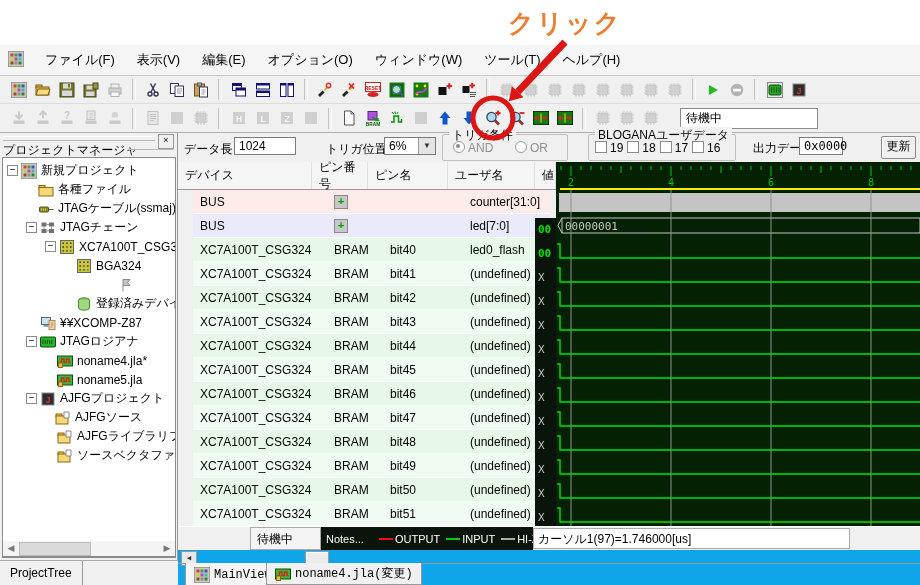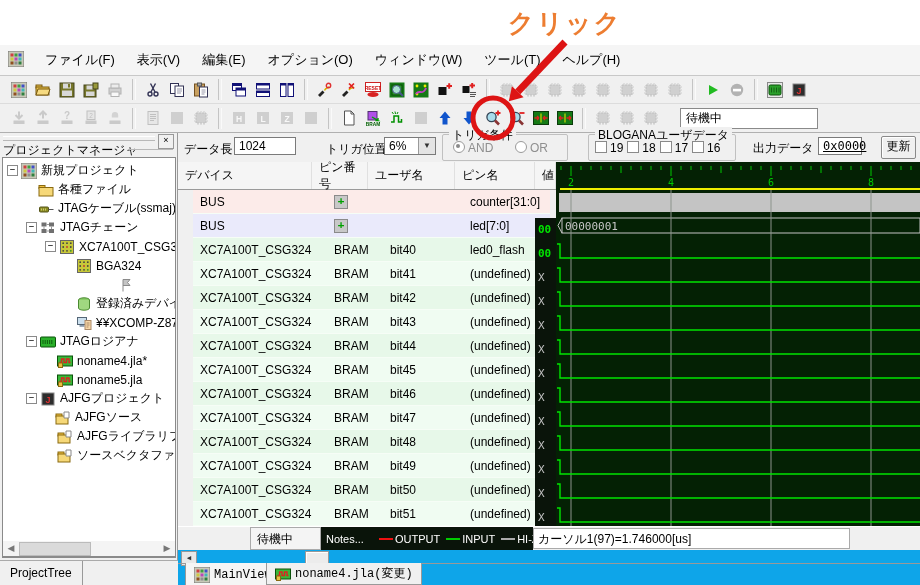--- a/index.html
+++ b/index.html
@@ -607,21 +607,21 @@
           <span>ピン情報未定義</span>
         </div>
         <div class="tree-row" style="padding-left: 61px;">
           <span class="exp-sp"></span>
           <span class="ticon"><svg width="16" height="16" viewBox="0 0 16 16" xmlns="http://www.w3.org/2000/svg">
               <ellipse cx="8" cy="4" rx="5.5" ry="2.2" fill="#88cc66" stroke="#4a8a30"></ellipse>
               <path d="M2.5 4 v8 a5.5 2.2 0 0 0 11 0 v-8" fill="#a0d880" stroke="#4a8a30"></path>
             </svg></span>
           <span>登録済みデバイス</span>
         </div>
-        <div class="tree-row" style="padding-left: 61px;">
+        <div class="tree-row" style="padding-left: 25px;">
           <span class="exp-sp"></span>
           <span class="ticon"><svg width="16" height="16" viewBox="0 0 16 16" xmlns="http://www.w3.org/2000/svg">
               <rect x="1.5" y="2.5" width="9" height="7" fill="#cce0ee" stroke="#556677"></rect>
               <rect x="3.5" y="10" width="5" height="1.8" fill="#8899aa"></rect>
               <rect x="9" y="5.5" width="6" height="9" fill="#f8d8a8" stroke="#aa8866"></rect>
               <path d="M10.5 8h3M10.5 10h3M10.5 12h2" stroke="#aa8866"></path>
             </svg></span>
           <span>¥¥XCOMP-Z87</span>
         </div>
         <div class="tree-row" style="padding-left: 23px;">
@@ -717,29 +717,29 @@
       <span class="group" style="left:410px;width:146px;">
         <span class="glabel">BLOGANAユーザデータ</span>
         <span id="bitChecks" style="position:absolute;left:6px;top:6px;display:flex;gap:4px;">
             <span><span class="chk"></span><span>19</span></span>
             <span><span class="chk"></span><span>18</span></span>
             <span><span class="chk"></span><span>17</span></span>
             <span><span class="chk"></span><span>16</span></span>
           </span>
       </span>
       <span class="clabel" style="left:575px;top:7px;">出力データ</span>
-      <span class="cinput" style="left:640px;width:44px;font-family:'DejaVu Sans Mono',monospace;text-decoration:underline;">0x0000</span>
+      <span class="cinput" style="left:621px;width:44px;font-family:'DejaVu Sans Mono',monospace;">0x0000</span>
       <span class="btn" style="left:703px;width:33px;">更新</span>
     </div>
 
     <div class="thead" id="tableHead">
         <span class="th" style="width: 134px;">デバイス</span>
         <span class="th" style="width: 56px;">ピン番号</span>
+        <span class="th" style="width: 80px;">ピン名</span>
         <span class="th" style="width: 87px;">ユーザ名</span>
-        <span class="th" style="width: 80px;">ピン名</span>
         <span class="th" style="width: 21px;">値</span>
       </div>
     <div class="tbody" id="tableBody">
         <div class="trow r-pink">
           <span class="td" style="width: 134px;">BUS</span>
           <span class="td" style="width: 56px;">
             <span class="expand-btn">+</span>
           </span>
           <span class="td" style="width: 80px;"></span>
           <span class="td" style="width: 87px;">counter[31:0]</span>

